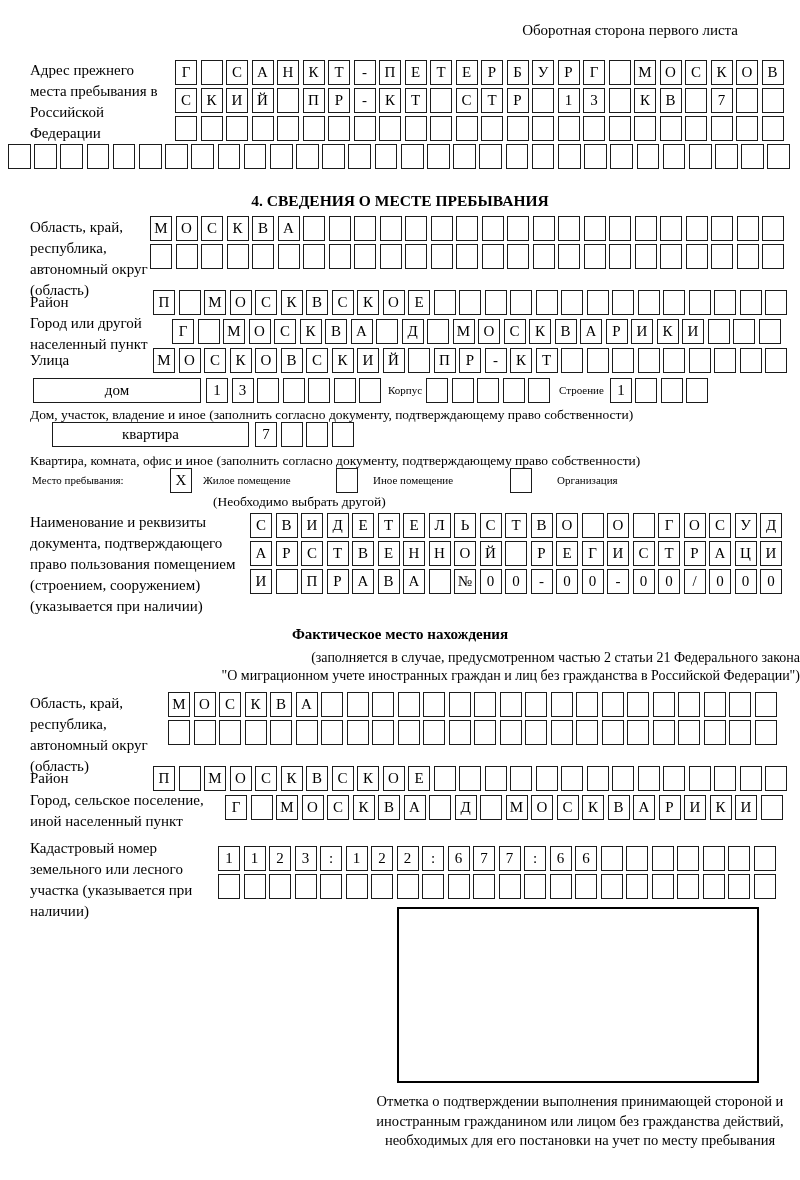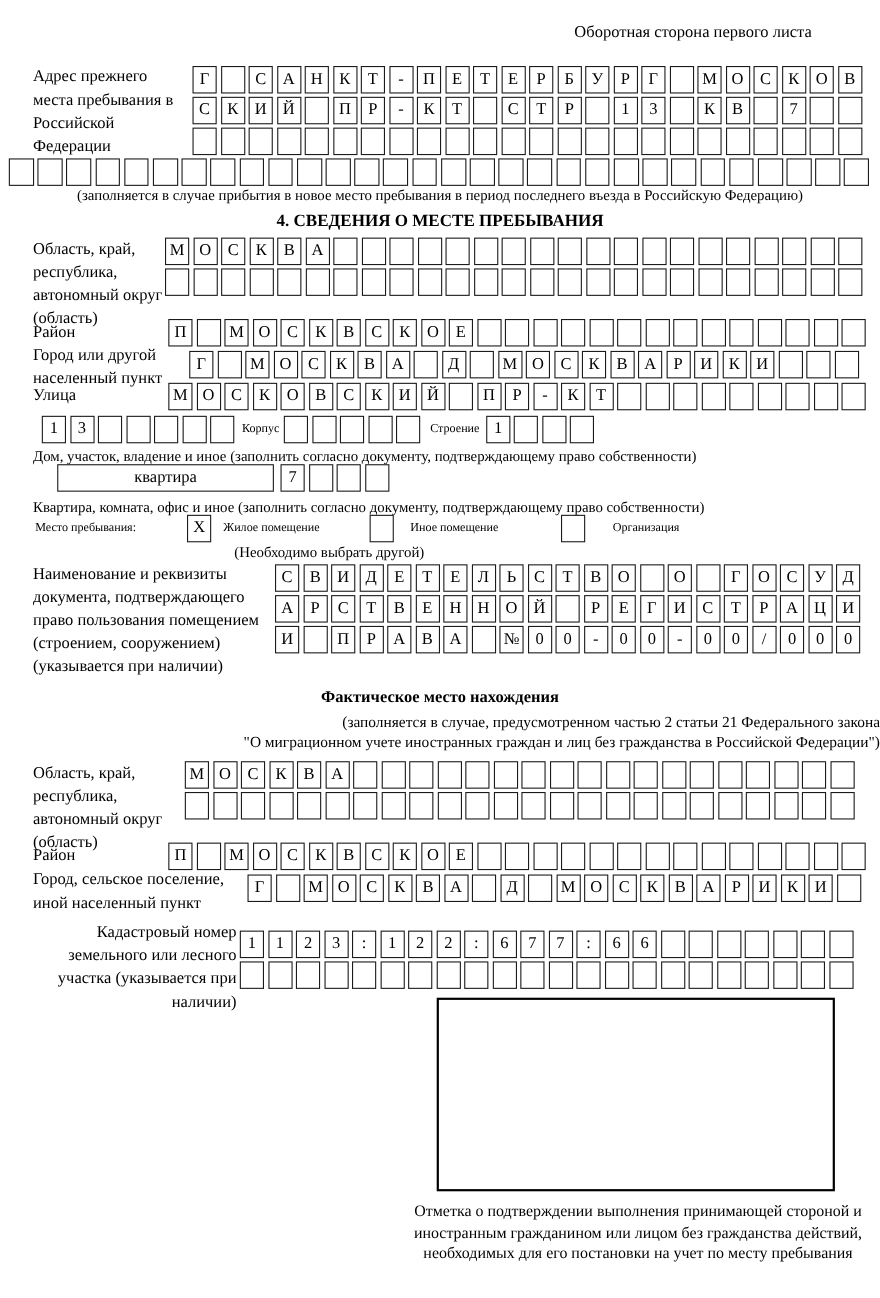--- a/index.html
+++ b/index.html
@@ -149,21 +149,20 @@
       <span class="cell"></span>
       <span class="cell"></span>
       <span class="cell"></span>
       <span class="cell"></span>
       <span class="cell"></span>
       <span class="cell"></span>
       <span class="cell"></span>
       <span class="cell"></span>
       <span class="cell"></span>
     </div>
-  <div class="abs cap" style="top:170px;">(заполняется в случае прибытия в новое место пребывания в период последнего въезда в Российскую Федерацию)</div>
 
   <div class="abs h-bold" style="top:192px;">4. СВЕДЕНИЯ О МЕСТЕ ПРЕБЫВАНИЯ</div>
 
   <div class="abs lbl" style="left:30px; top:217px; width:120px;">Область, край, республика, автономный округ (область)</div>
   <div class="abs cellrow" style="left:150px; top:216px;">
       <span class="cell">М</span>
       <span class="cell">О</span>
       <span class="cell">С</span>
       <span class="cell">К</span>
       <span class="cell">В</span>
@@ -296,20 +295,21 @@
       <span class="cell"></span>
       <span class="cell"></span>
       <span class="cell"></span>
       <span class="cell"></span>
       <span class="cell"></span>
       <span class="cell"></span>
       <span class="cell"></span>
     </div>
 
   <div class="abs" style="left:33px; top:378px; display:flex; align-items:flex-start;">
+    <div class="wbox" style="width:168px;">дом</div>
     <div class="cellrow" style="margin-left:5px;">
         <span class="cell">1</span>
         <span class="cell">3</span>
         <span class="cell"></span>
         <span class="cell"></span>
         <span class="cell"></span>
         <span class="cell"></span>
         <span class="cell"></span>
       </div>
     <div class="inline-lbl" style="margin-left:7px;">Корпус</div>
@@ -527,21 +527,21 @@
       <span class="cell">К</span>
       <span class="cell">В</span>
       <span class="cell">А</span>
       <span class="cell">Р</span>
       <span class="cell">И</span>
       <span class="cell">К</span>
       <span class="cell">И</span>
       <span class="cell"></span>
     </div>
 
-  <div class="abs lbl" style="left:30px; top:838px; width:185px;text-align:right;">Кадастровый номер земельного или лесного участка (указывается при наличии)</div>
+  <div class="abs lbl" style="left:30px; top:838px; width:185px;">Кадастровый номер земельного или лесного участка (указывается при наличии)</div>
   <div class="abs cellrow" style="left:218px; top:846px;">
       <span class="cell">1</span>
       <span class="cell">1</span>
       <span class="cell">2</span>
       <span class="cell">3</span>
       <span class="cell">:</span>
       <span class="cell">1</span>
       <span class="cell">2</span>
       <span class="cell">2</span>
       <span class="cell">:</span>

